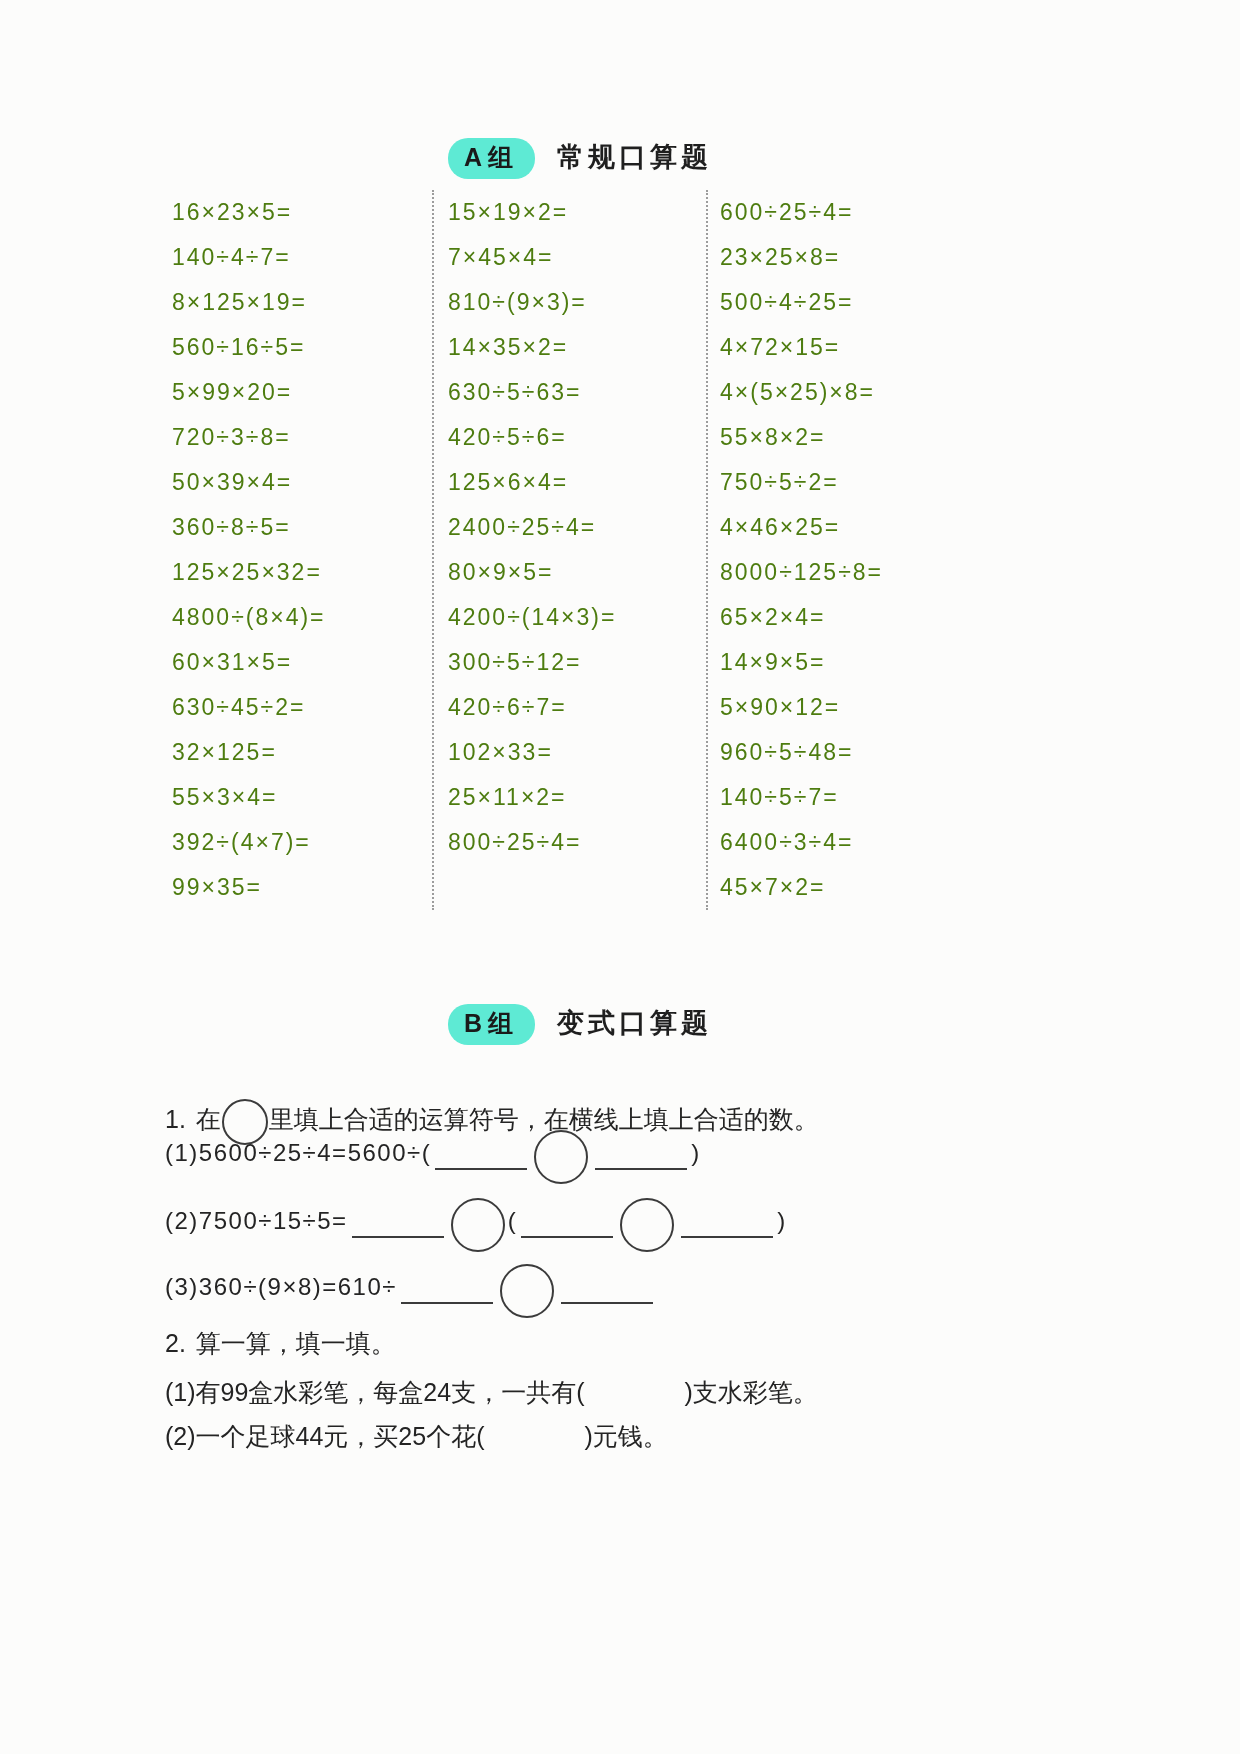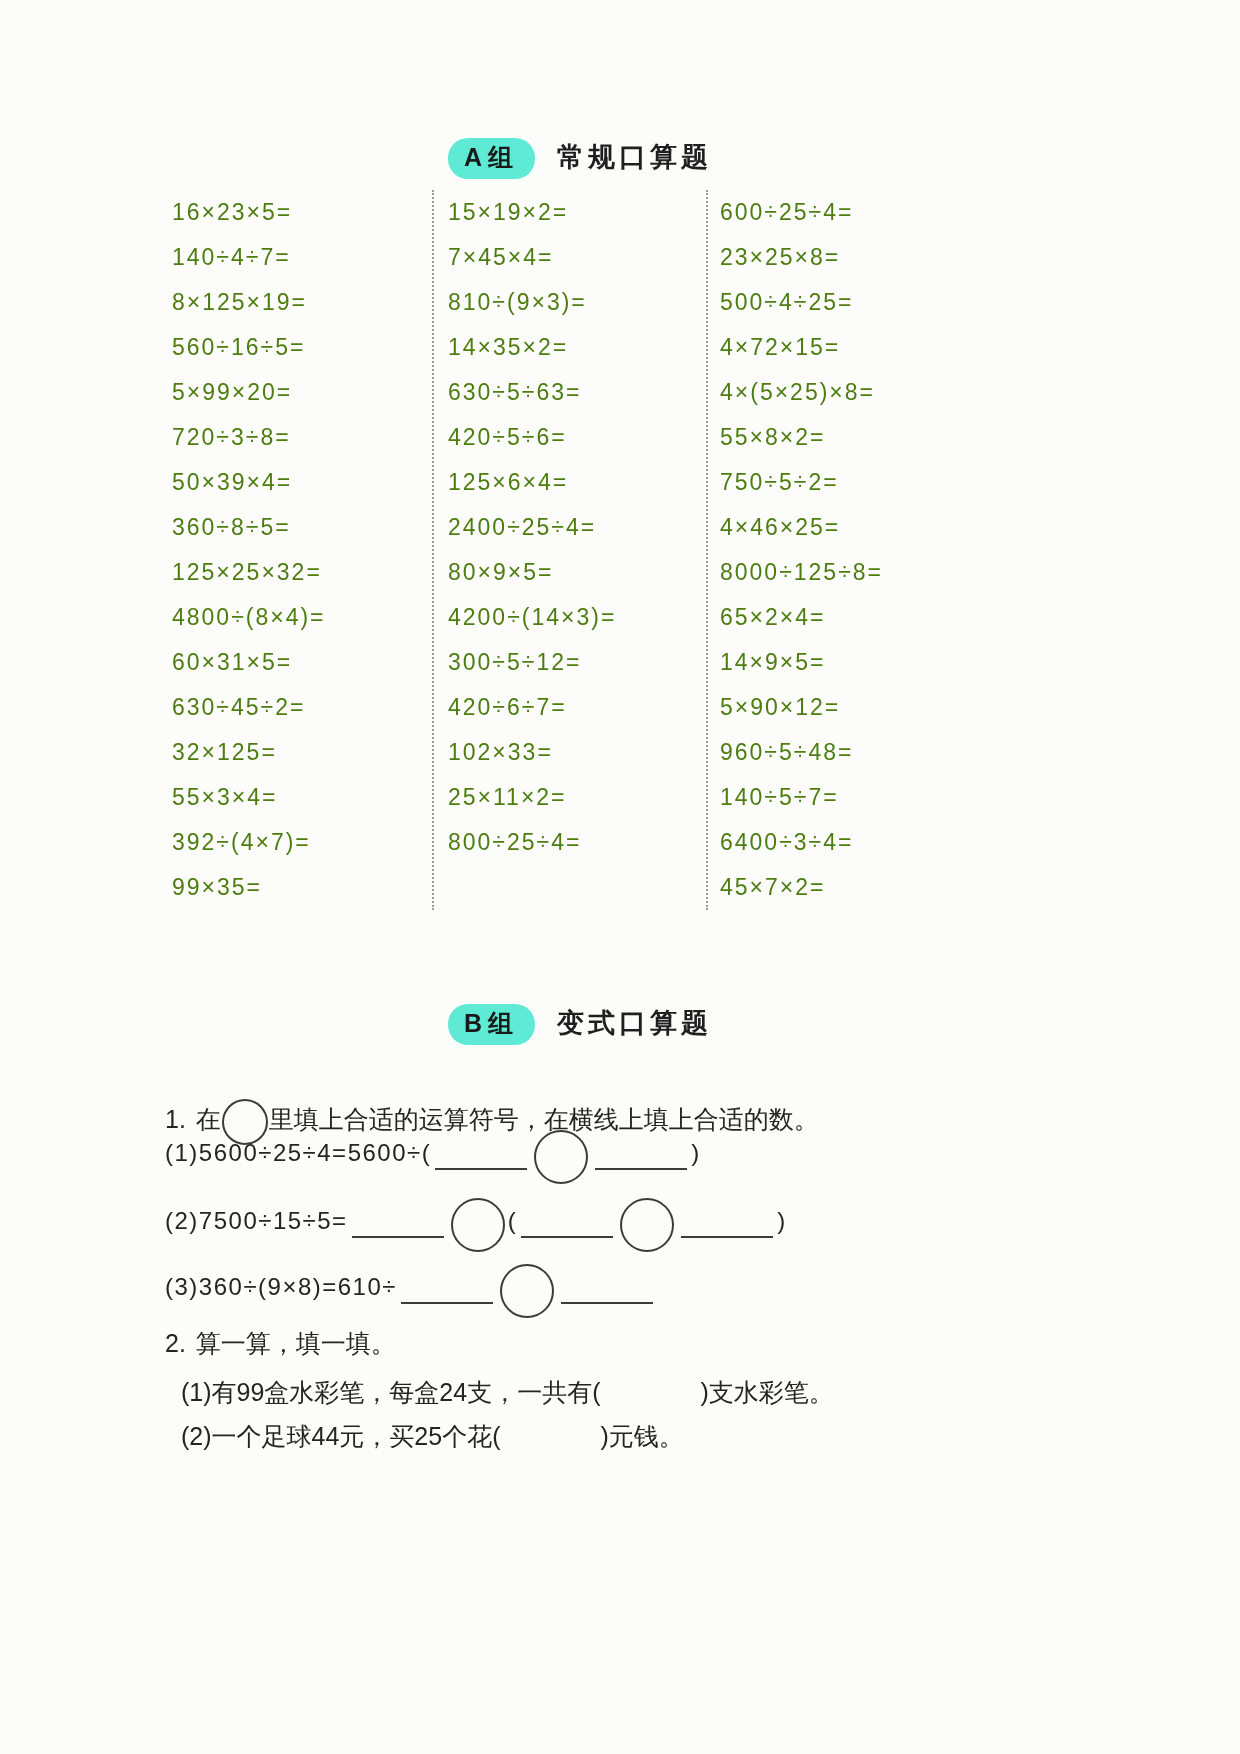--- a/index.html
+++ b/index.html
@@ -86,21 +86,21 @@
     margin:0 1px;
     transform:translateY(1px);
   }
   .blank {
     display:inline-block;
     width:92px; height:3px;
     border-bottom:2px solid #3b3b3b;
     transform:translateY(9px);
     margin:0 4px;
   }
-  .prewrap { white-space:pre-wrap;margin-left:16px; }
+  .prewrap { white-space:pre-wrap; }
 </style>
 </head>
 <body>
 
 <div class="page">
 
   <div class="group-header" id="header-a">
     <span class="badge">A组</span><span>常规口算题</span>
   </div>
 

